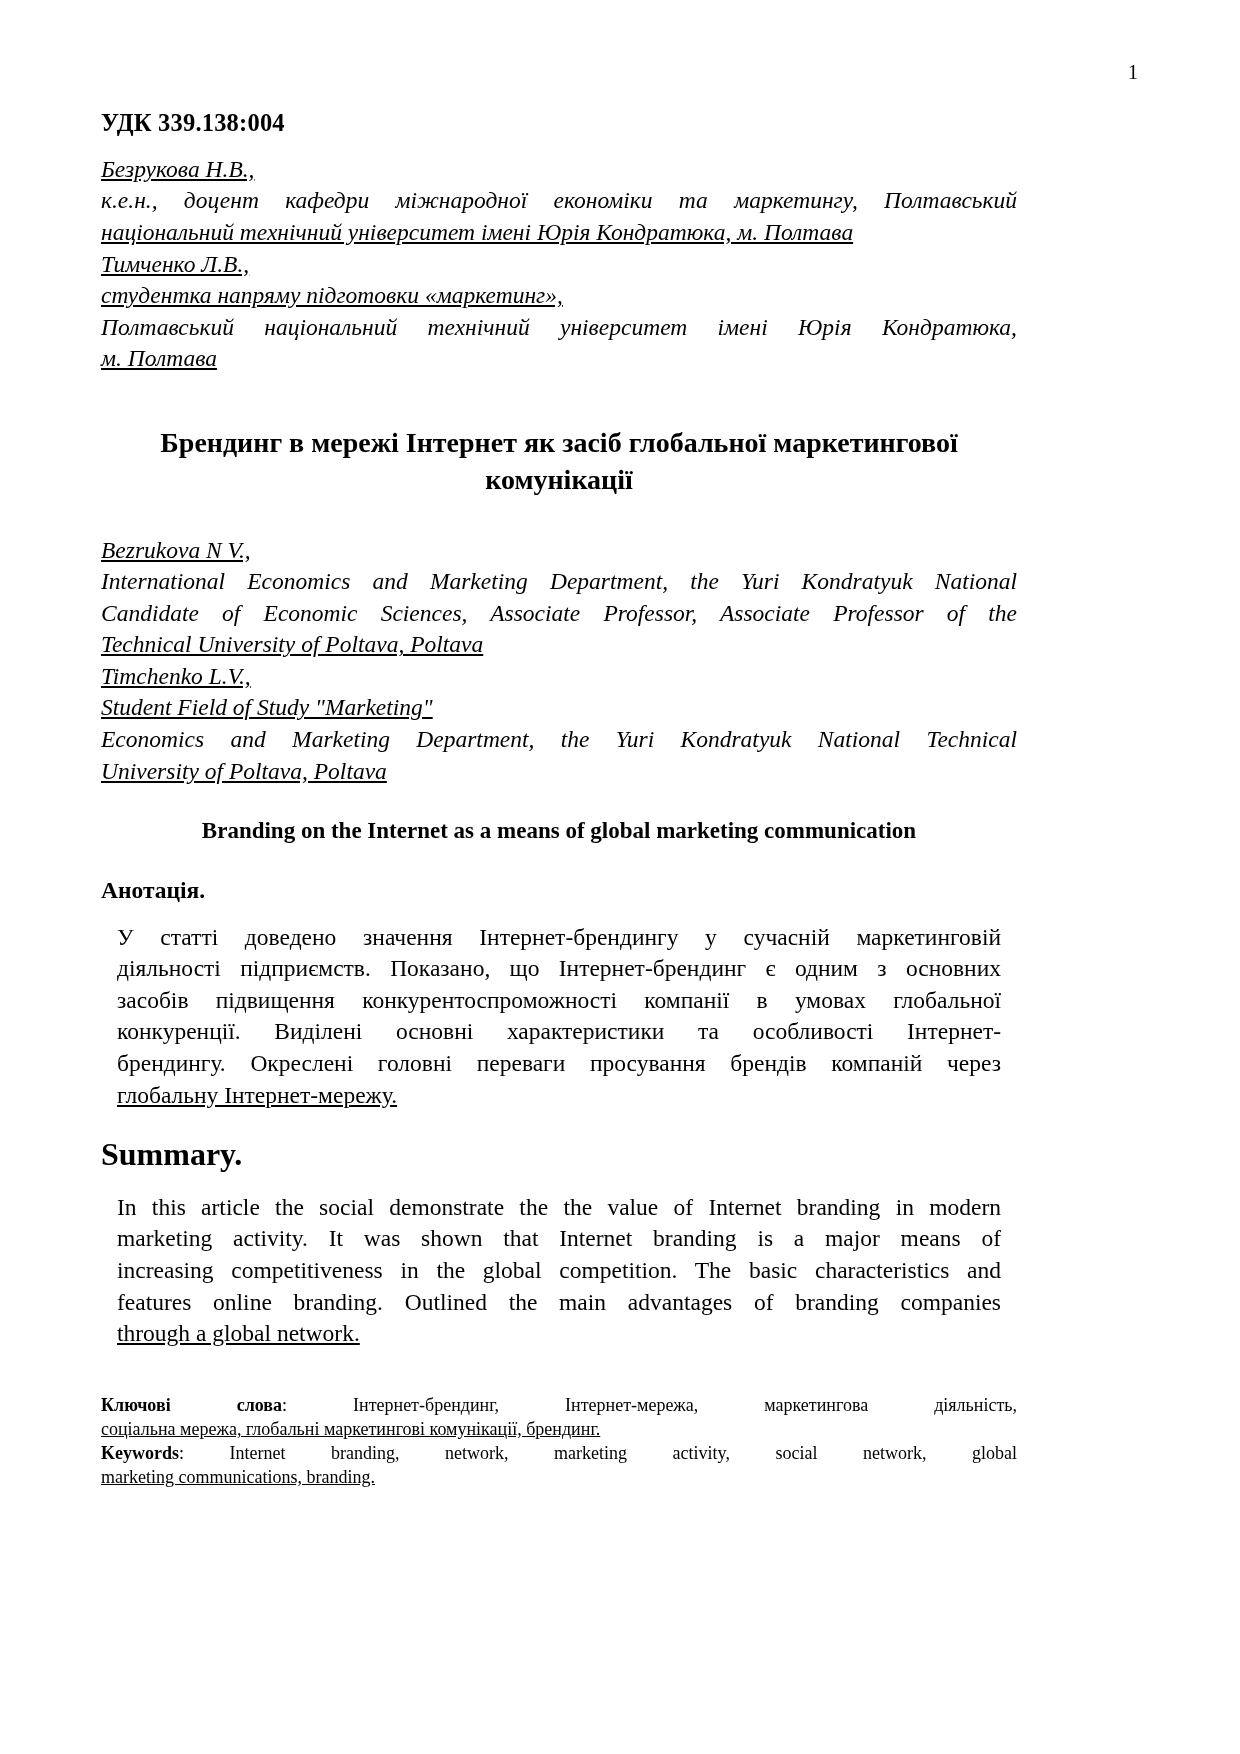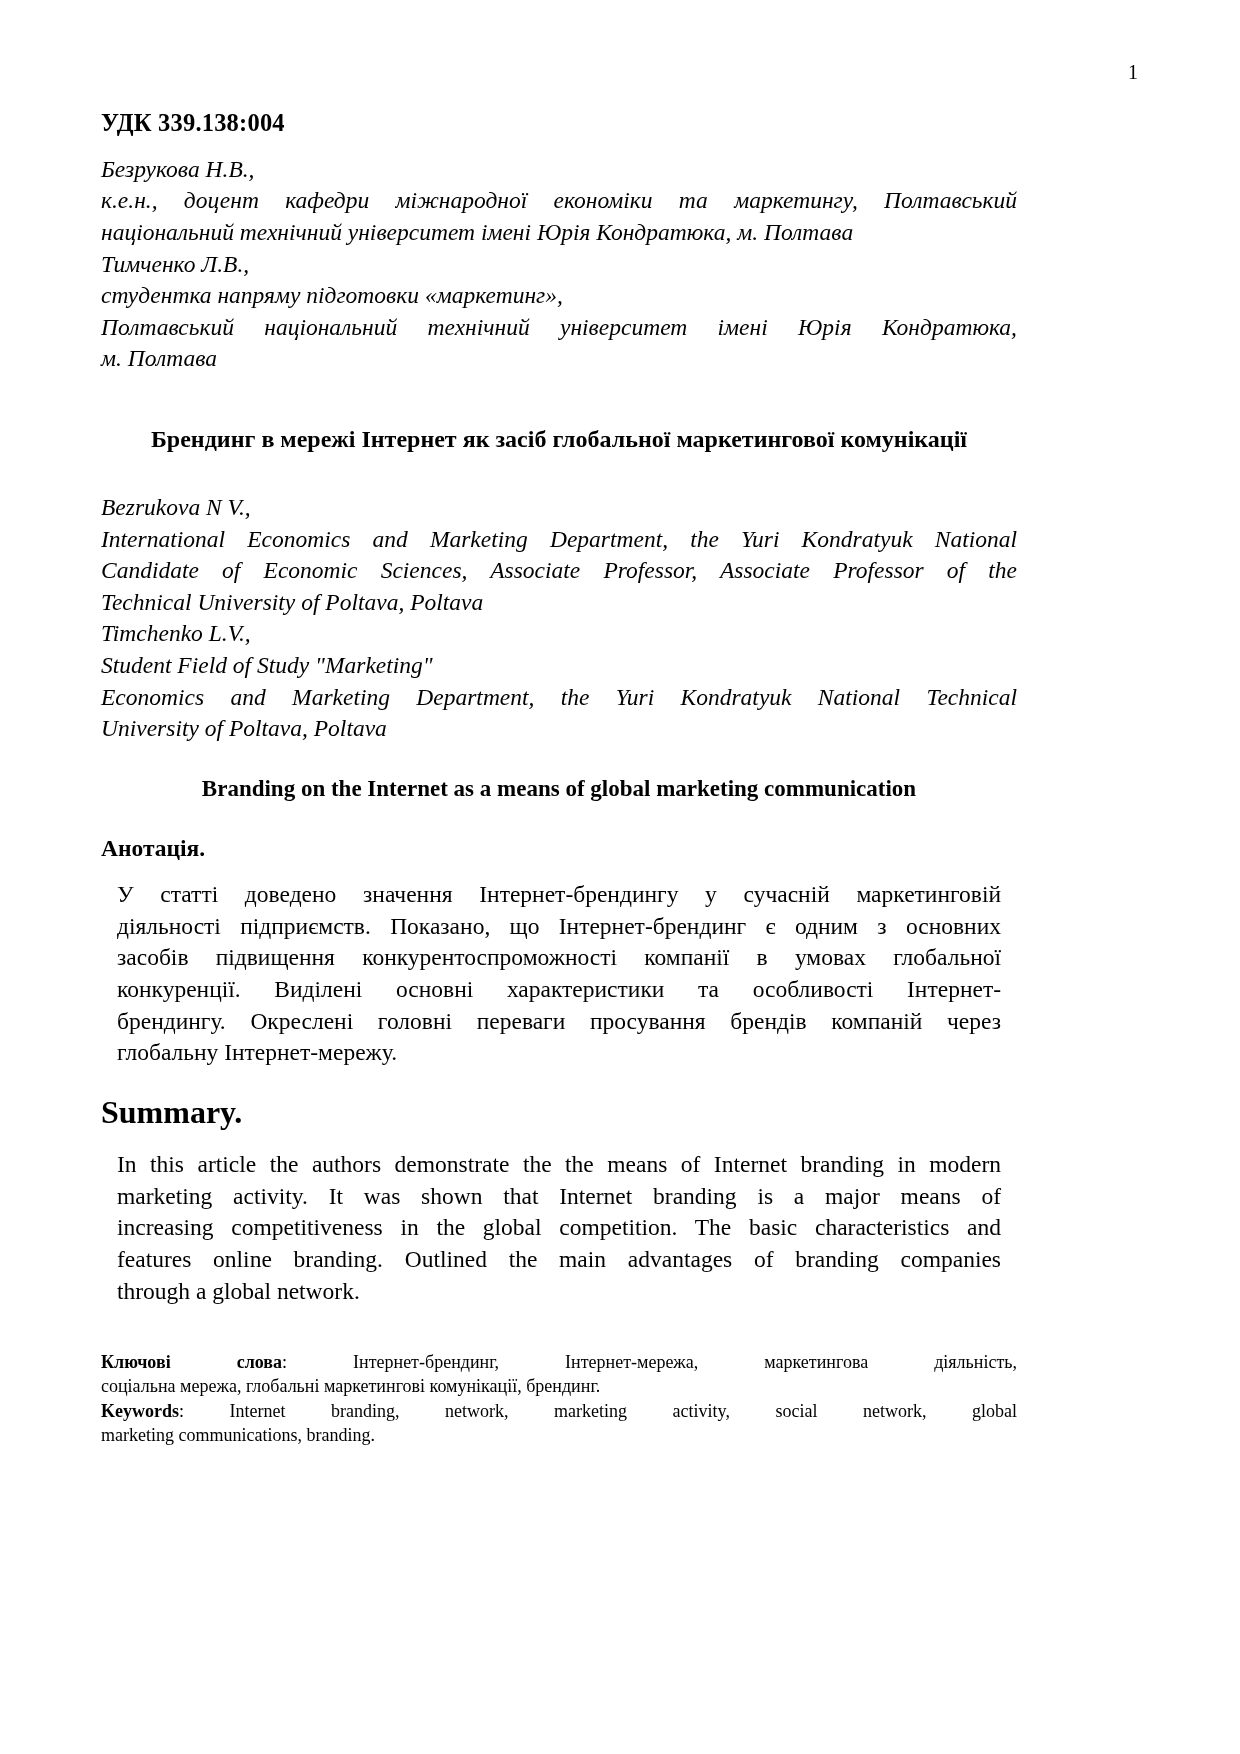--- a/index.html
+++ b/index.html
@@ -42,21 +42,21 @@
     margin-bottom: 16px;
   }
   .ital-block {
     font-style: italic;
     font-size: 23.5px;
     line-height: 1.345;
     text-align: justify;
   }
   .title-uk {
     font-weight: bold;
-    font-size: 24px;
+    font-size: 28px;
     line-height: 1.33;
     text-align: center;
     margin-top: 49px;
     margin-bottom: 0;
     padding: 0 18px;
   }
   .eng-authors {
     font-style: italic;
     font-size: 23.5px;
     line-height: 1.345;
@@ -107,20 +107,21 @@
     font-weight: bold;
   }
   
   .just-lines span.jl {
     display: block;
     text-align: justify;
     text-align-last: justify;
   }
   .just-lines span.jl.final {
     text-align-last: left;
+    text-decoration: underline;
   }
 </style>
 </head>
 <body>
 
 <div class="page">
 
   <div class="page-number">1</div>
 
   <div class="content">
@@ -157,21 +158,21 @@
       <span class="jl">У статті доведено значення Інтернет-брендингу у сучасній маркетинговій</span>
       <span class="jl">діяльності підприємств. Показано, що Інтернет-брендинг є одним з основних</span>
       <span class="jl">засобів підвищення конкурентоспроможності компанії в умовах глобальної</span>
       <span class="jl">конкуренції. Виділені основні характеристики та особливості Інтернет-</span>
       <span class="jl">брендингу. Окреслені головні переваги просування брендів компаній через</span>
       <span class="jl final">глобальну Інтернет-мережу.</span>
     </div>
 
     <div class="summary-label">Summary.</div>
     <div class="para just-lines">
-      <span class="jl">In this article the authors demonstrate the the means of Internet branding in modern</span>
+      <span class="jl">In this article the social demonstrate the the value of Internet branding in modern</span>
       <span class="jl">marketing activity. It was shown that Internet branding is a major means of</span>
       <span class="jl">increasing competitiveness in the global competition. The basic characteristics and</span>
       <span class="jl">features online branding. Outlined the main advantages of branding companies</span>
       <span class="jl final">through a global network.</span>
     </div>
 
     <div class="keywords-block">
       <div class="kw-para just-lines">
         <span class="jl"><span class="kw-label">Ключові слова</span><span>: </span><span>Інтернет-брендинг, Інтернет-мережа, маркетингова діяльність,</span></span>
         <span class="jl final">соціальна мережа, глобальні маркетингові комунікації, брендинг.</span>

